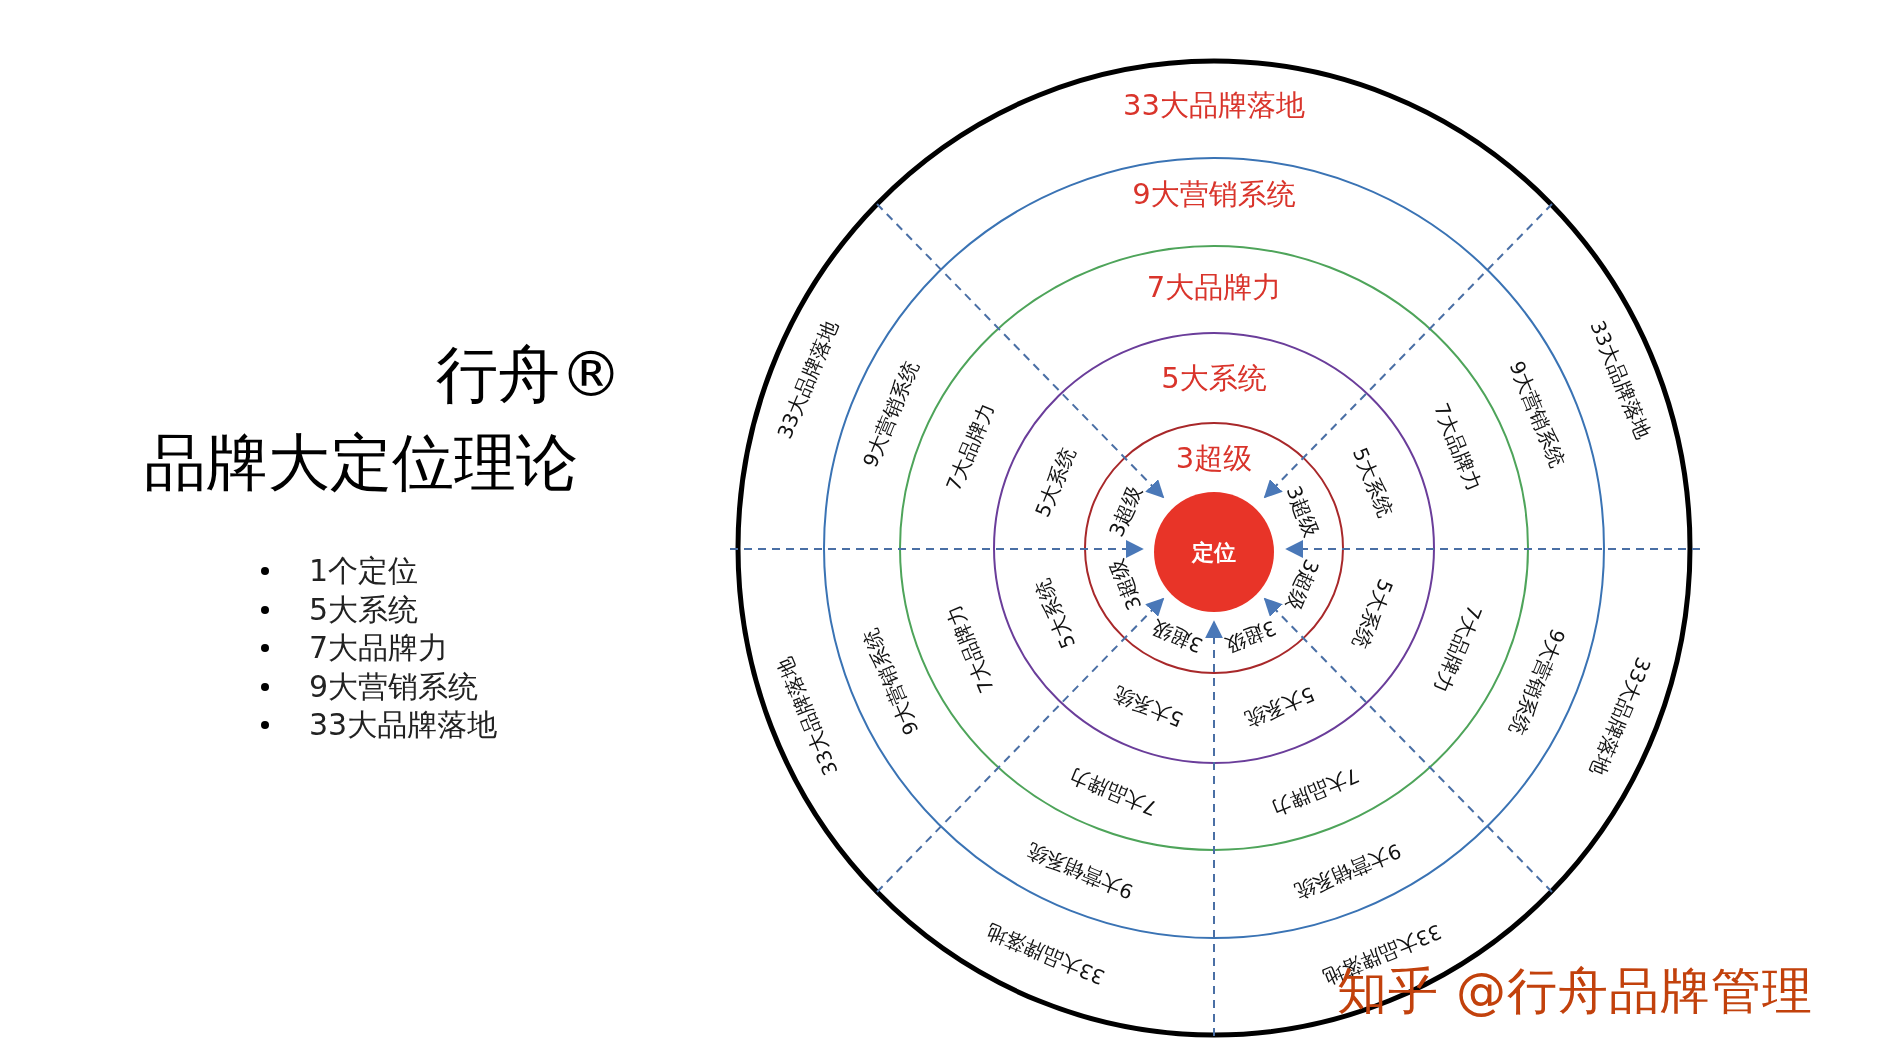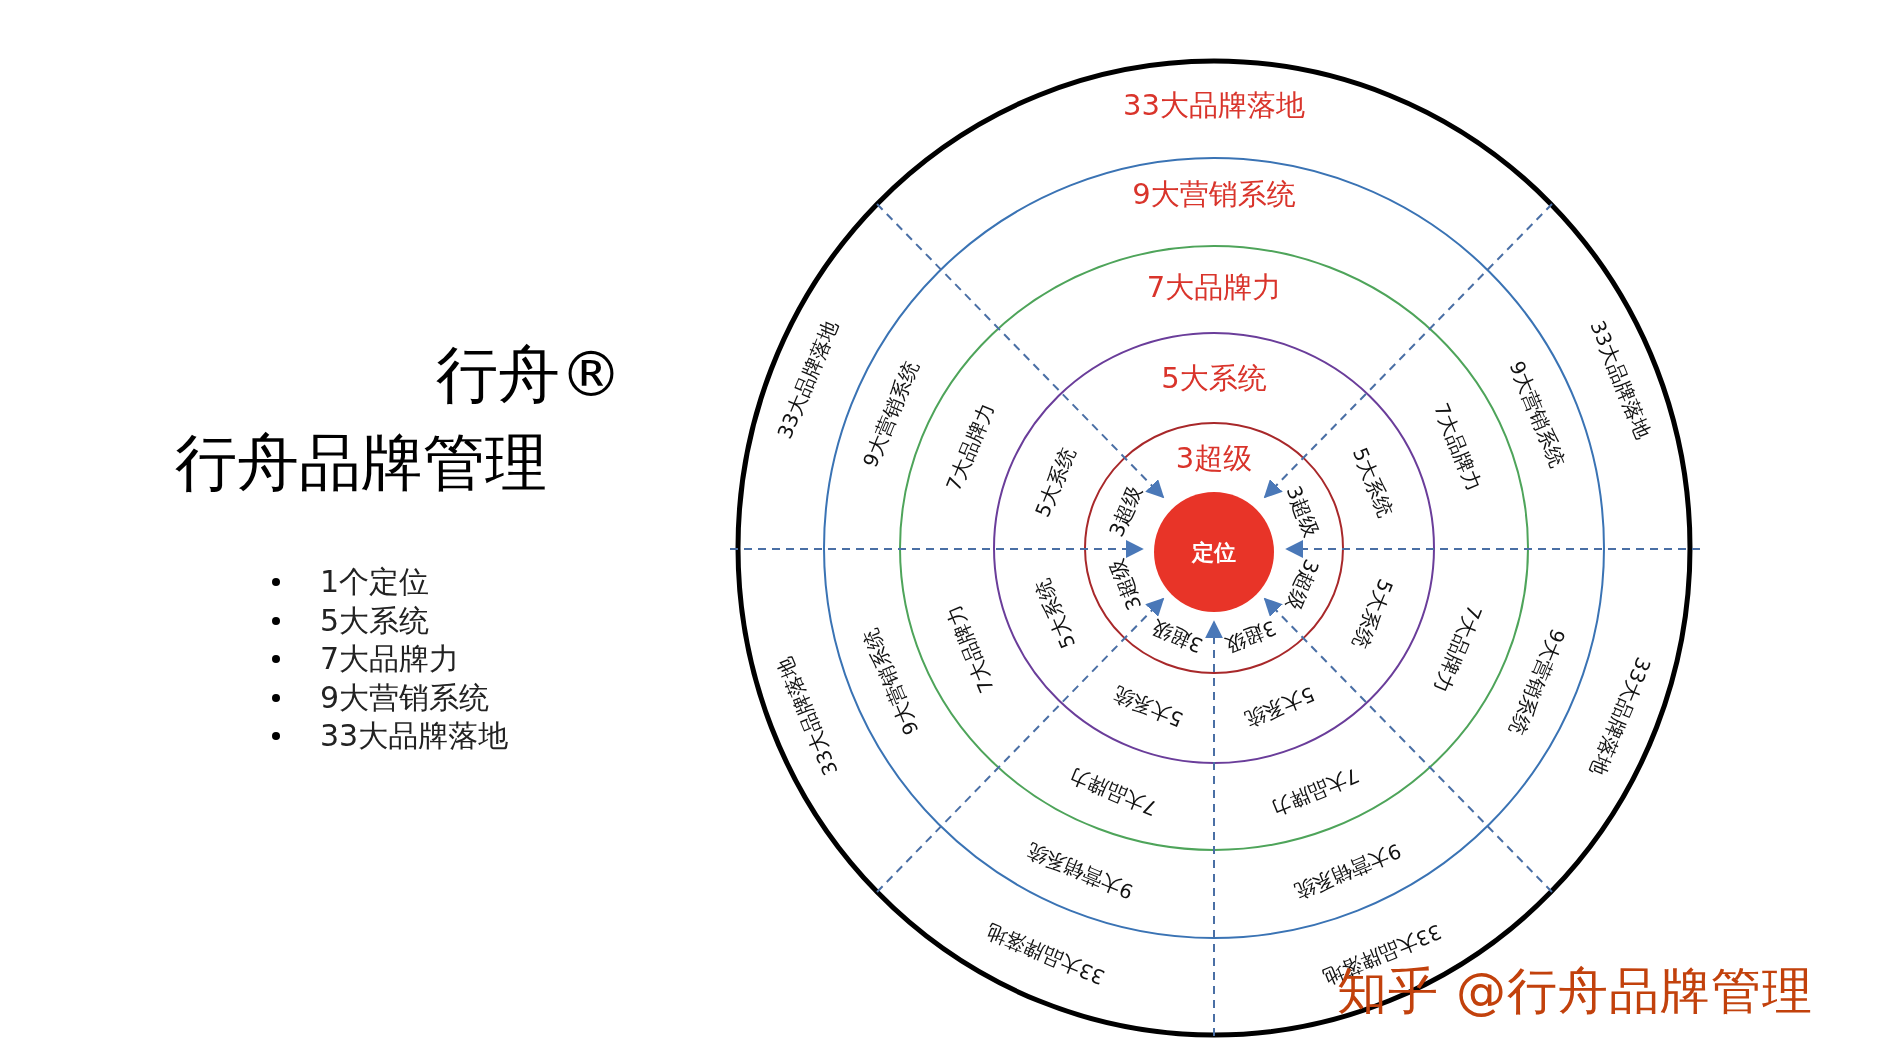--- a/index.html
+++ b/index.html
@@ -1,34 +1,34 @@
 <!DOCTYPE html>
 <html><head>
 <meta charset="utf-8">
 <style>
   html, body { margin: 0; padding: 0; background: #ffffff; }
   body { width: 1884px; height: 1062px; position: relative; overflow: hidden;
          font-family: "DejaVu Sans", "Liberation Sans", sans-serif; }
   .title { position: absolute; left: 100px; width: 522px; text-align: center; color: #000; font-weight: 500; }
   .t1 { top: 335px; font-size: 62px; line-height: 80px; text-align: right; }
   .t2 { top: 423px; font-size: 62px; line-height: 80px; }
-  .list { position: absolute; left: 258px; top: 552px; margin: 11px; padding: 0; list-style: none; }
+  .list { position: absolute; left: 258px; top: 552px; margin: 0; padding: 0; list-style: none; }
   .list li { height: 38.5px; line-height: 38.5px; font-size: 30px; color: #222; display: flex; align-items: center; }
   .bullet { width: 8px; height: 8px; border-radius: 50%; background: #000; margin-right: 40px; margin-left: 3px; }
   svg { position: absolute; left: 0; top: 0; }
   .ring-label { font-size: 20px; fill: #111; text-anchor: middle; dominant-baseline: central; }
   .top-label { font-size: 29px; fill: #d9342b; text-anchor: middle; dominant-baseline: central; }
   .core-label { font-size: 22px; fill: #ffffff; font-weight: bold; text-anchor: middle; dominant-baseline: central; }
   .watermark { position: absolute; left: 1337px; top: 958px; font-size: 50px; color: #c2410c; letter-spacing: 1px; white-space: nowrap; }
 </style>
 </head>
 <body>
 
 <div class="title t1">行舟®</div>
-<div class="title t2">行舟品牌管理</div>
+<div class="title t2">品牌大定位理论</div>
 
 <ul class="list">
   <li>
       <span class="bullet"></span>
       <span>1个定位</span>
     </li>
   <li>
       <span class="bullet"></span>
       <span>5大系统</span>
     </li>

